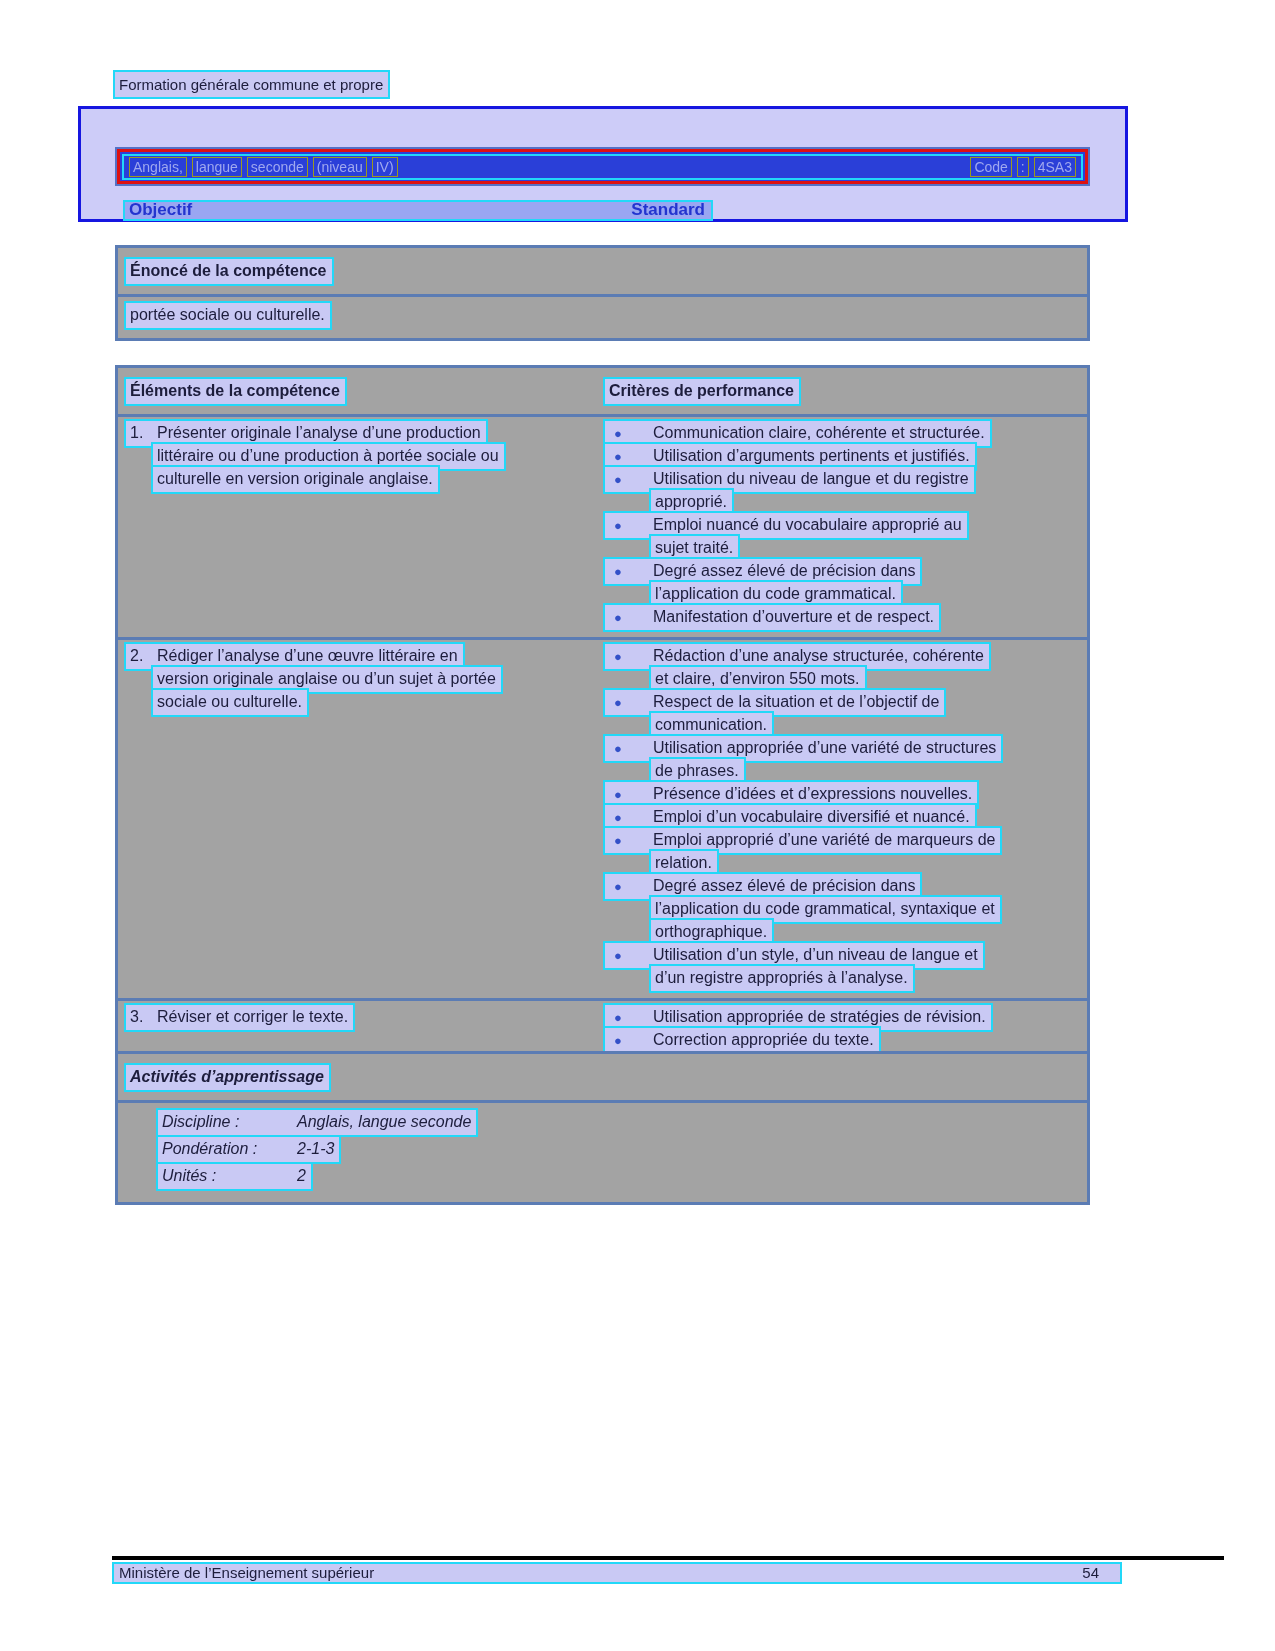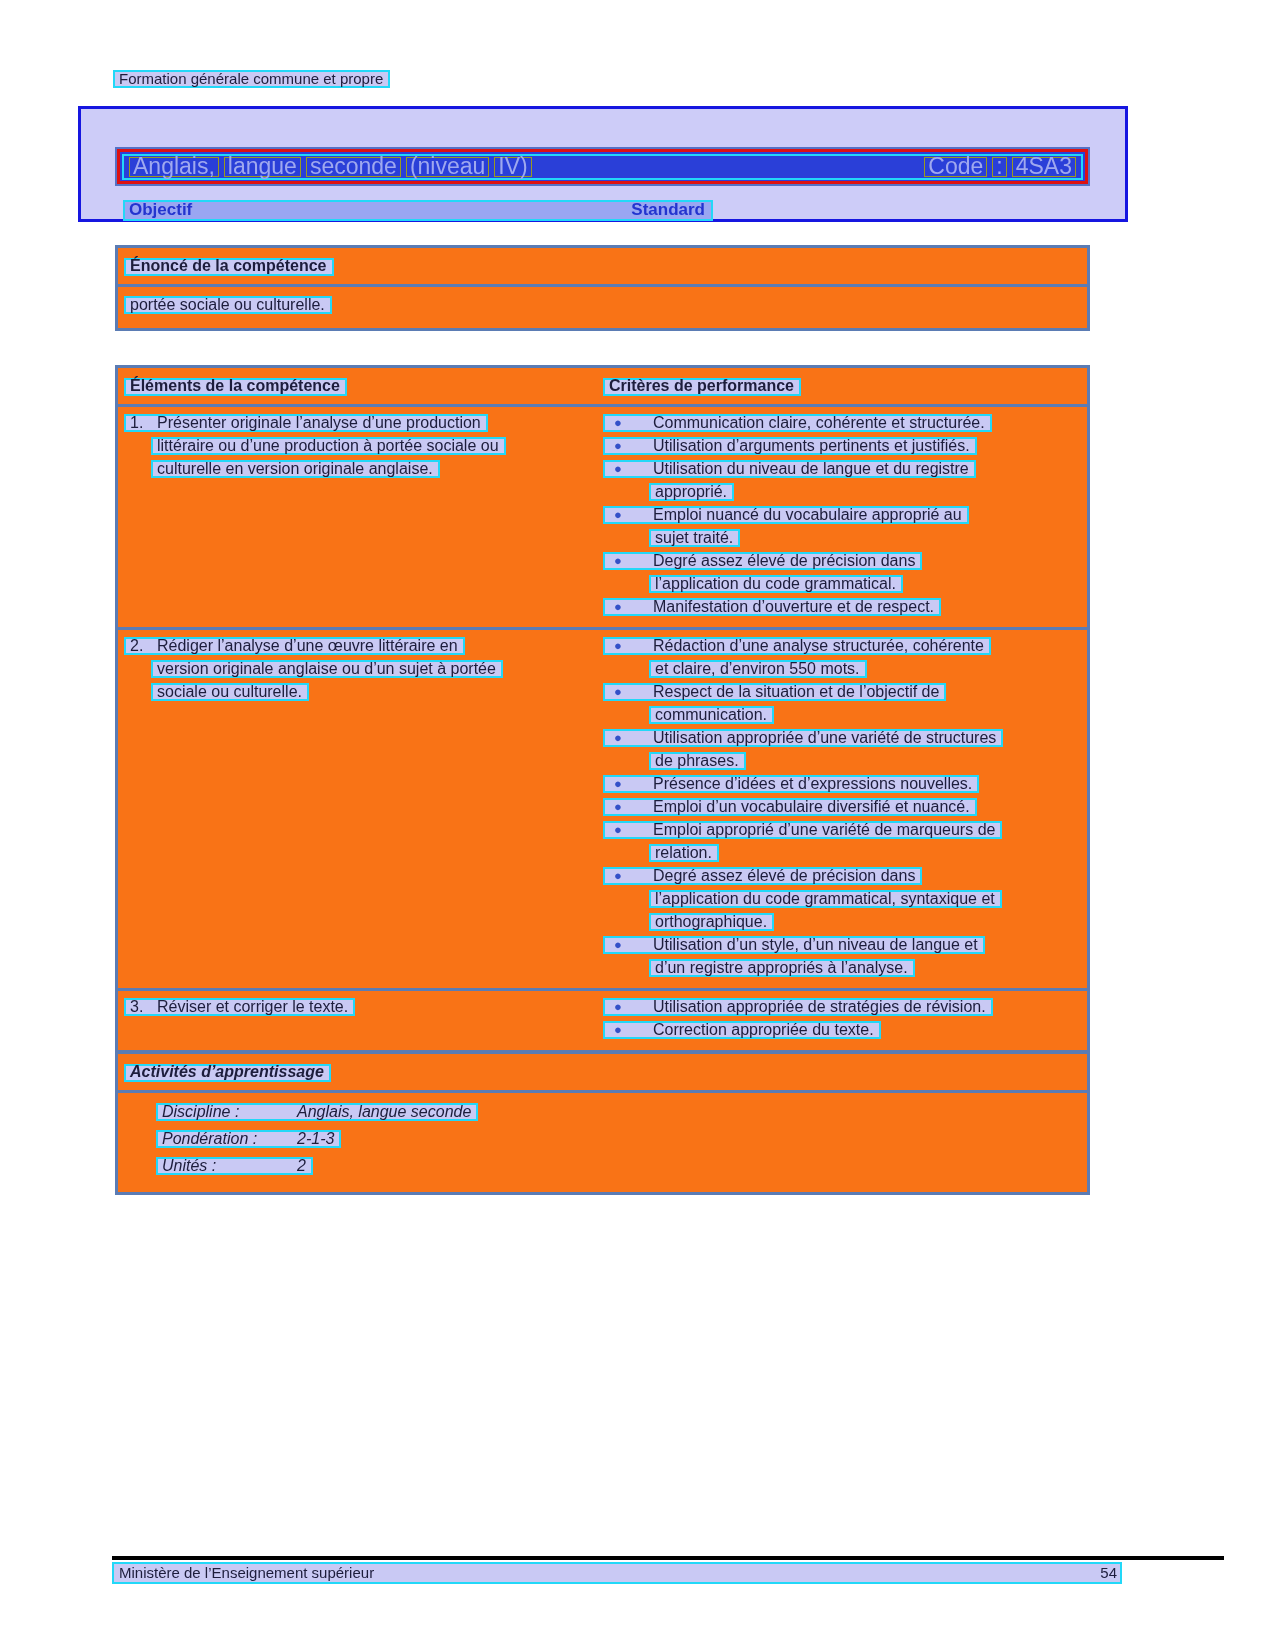--- a/index.html
+++ b/index.html
@@ -21,21 +21,21 @@
   }
   body{
     width:1275px; height:1651px; position:relative;
     background:#ffffff; color:var(--ink);
     font-family:"Liberation Sans", sans-serif; font-size:16px;
     overflow:hidden;
   }
   .hl{
     display:inline-flex; align-items:center;
     background:var(--hl); border:2px solid var(--cyan);
-    padding:0 5px 1px 4px; height:18px; white-space:nowrap;
+    padding:0 5px 1px 4px; height:29px; white-space:nowrap;
   }
   .line{ height:23px; display:flex; align-items:center; }
   .bold{ font-weight:bold; }
 
   
   #top-label{ position:absolute; left:113px; top:70px; font-size:15px; }
 
   
   #header-box{
     position:absolute; left:78px; top:106px; width:1050px; height:116px;
@@ -52,37 +52,37 @@
   }
   #title-line{
     flex:1; height:26px; border:2px solid var(--cyan);
     display:flex; align-items:center; justify-content:space-between;
     padding:0 5px; background:var(--barblue);
   }
   .wgroup{ display:flex; align-items:center; }
   .wbox{
     border:1px solid var(--olive); color:var(--bartext);
     padding:0 3px; margin-right:5px; height:20px;
-    display:inline-flex; align-items:center; font-size:23px;
+    display:inline-flex; align-items:center; font-size:14px;
   }
   .wbox:last-child{ margin-right:0; }
   #obj-band{
     position:absolute; left:42px; top:91px; width:590px; height:21px;
     background:var(--band); border:2px solid var(--cyan);
     display:flex; align-items:center; justify-content:space-between;
     padding:0 6px 1px 4px;
   }
   #obj-band span{
     color:var(--headblue); font-weight:bold; font-size:17px;
   }
 
   
   .doc-table{
     position:absolute; left:115px; width:975px;
-    border:3px solid var(--tborder); background:#f97316;
+    border:3px solid var(--tborder); background:#a3a3a3;
   }
   .t-head{
     padding:9px 8px 8px 6px; border-bottom:3px solid var(--tborder);
   }
   .t-head .hl{ font-weight:bold; }
   .t-body{ padding:7px 8px 11px 6px; }
 
   #table-enonce{ top:245px; }
   #table-elements{ top:365px; }
   #table-activites{ top:1051px;font-style:italic; }
@@ -110,21 +110,21 @@
 
   
   #footer-line{
     position:absolute; left:112px; top:1556px; width:1112px; height:4px;
     background:#000;
   }
   #footer-band{
     position:absolute; left:112px; top:1562px; width:1010px; height:22px;
     background:var(--hl); border:2px solid var(--cyan);
     display:flex; align-items:center; justify-content:space-between;
-    padding:0 3px 1px 5px; font-size:15px;
+    padding:0 21px 1px 5px; font-size:15px;
   }
 </style>
 </head>
 <body>
 
 <div id="top-label">
   <span class="hl">Formation générale commune et propre</span>
 </div>
 
 <div id="header-box">

